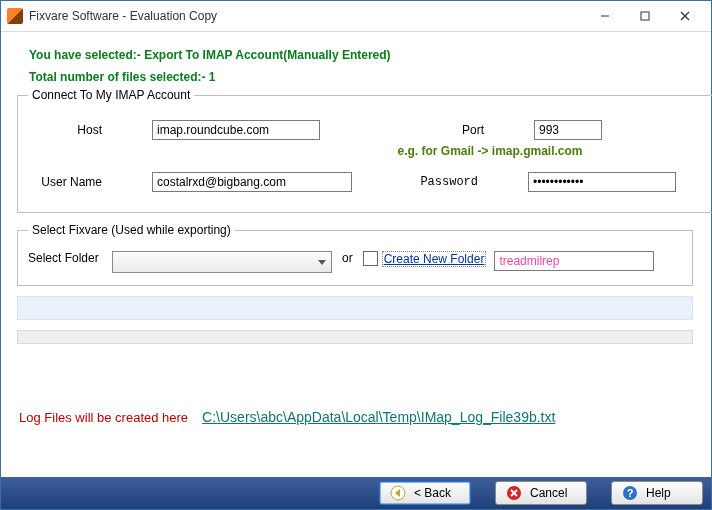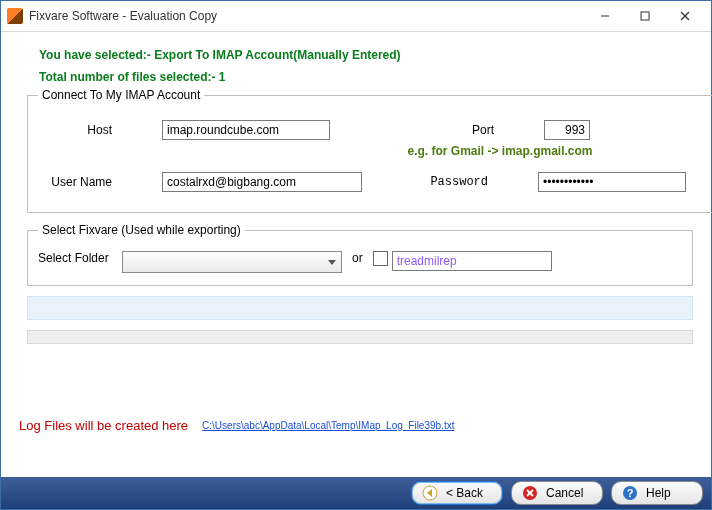--- a/index.html
+++ b/index.html
@@ -45,21 +45,21 @@
     display: flex;
     align-items: center;
     justify-content: center;
     margin-left: 0;
     color: #333;
   }
   .win-btn svg { width: 10px; height: 10px; }
   .client {
     flex: 1 1 auto;
     position: relative;
-    padding: 10px 18px 0 26px;
+    padding: 10px 18px 0 16px;
     box-sizing: border-box;
     background: #fff;
   }
   .green-bold {
     color: #0a7d1e;
     font-weight: bold;
     margin: 6px 12px 4px 12px;
   }
   .green-bold.second { margin-top: 8px; }
   fieldset.groupbox {
@@ -89,21 +89,21 @@
     font-family: inherit;
     font-size: 12px;
     height: 20px;
     border: 1px solid #7a7a7a;
     padding: 0 4px;
     box-sizing: border-box;
     background: #fff;
   }
   .host-input { width: 168px; }
   .port-lbl { margin-left: 80px; width: 40px; }
-  .port-input { width: 46px; text-align: right; }
+  .port-input { width: 68px; }
   .hint {
     color: #4d7c0f;
     font-weight: bold;
     margin: 4px 0 10px 88px;
     text-align: center;
   }
   .user-input { width: 200px; }
   .pwd-lbl { margin-left: 18px; width: 64px; font-family: Liberation Mono, monospace; }
   .pwd-input { width: 148px; }
   .auth-btn {
@@ -141,21 +141,21 @@
   .sf-link {
     color: #003399;
     text-decoration: underline;
     border: 1px dotted #888;
     padding: 0 1px;
     margin-right: 8px;
   }
   .sf-new-input {
     width: 160px;
     background: #f0f0f0;
-    color: #8b5cf6;
+    color: #ec4899;
   }
   .progress-area {
     margin: 8px 0 6px 0;
   }
   .prog-blue {
     height: 22px;
     background: #e9f2fb;
     border: 1px solid #d2e4f6;
   }
   .prog-grey {
@@ -182,53 +182,53 @@
     color: #333;
     box-shadow: 0 0 2px rgba(0,0,0,0.25);
   }
   .upload-btn .up-icon {
     width: 20px; height: 20px; margin-right: 10px;
     display: inline-flex; align-items: center; justify-content: center;
   }
   .log-line {
     position: absolute;
     left: 18px;
-    bottom: 44px;
+    bottom: 52px;
     display: flex;
     align-items: center;
   }
   .log-label {
     color: #c00000;
     font-size: 13px;
     margin-right: 14px;
   }
   .log-link {
-    color: #1d4ed8;
+    color: #0f766e;
     text-decoration: underline;
-    font-size: 10px;
+    font-size: 14px;
   }
   .footer {
     height: 32px;
     background: linear-gradient(#3f5f9a, #1f3f7a);
     display: flex;
     align-items: center;
     justify-content: flex-end;
     padding: 0 8px;
     box-sizing: border-box;
   }
   .fbtn {
     height: 24px;
     min-width: 92px;
     border: 1px solid #8a8a8a;
-    border-radius: 10px;
+    border-radius: 3px;
     background: linear-gradient(#fdfdfd, #e4e4e4);
     display: flex;
     align-items: center;
     padding: 0 10px;
-    margin-left: 8px;
+    margin-left: 24px;
     font-size: 12px;
     box-sizing: border-box;
   }
   .fbtn.active {
     border: 1px solid #2a72c8;
     box-shadow: inset 0 0 0 1px #7fb7f0;
   }
   .fbtn .fic {
     width: 16px; height: 16px; margin-right: 8px;
     display: inline-flex; align-items: center; justify-content: center;
@@ -292,20 +292,21 @@
 
       <div class="select-folder">
         <div class="sf-lbl">Select Folder</div>
         <div class="sf-combo">
           <svg width="10" height="10" viewBox="0 0 10 10">
               <polygon points="1,3 9,3 5,8" fill="#555"></polygon>
             </svg>
         </div>
         <div class="sf-or">or</div>
         <div class="sf-check"></div>
+        <span class="sf-link">Create New Folder</span>
         <input class="text sf-new-input" disabled="" value="treadmilrep" style="">
       </div>
     </fieldset>
 
     <div class="progress-area">
       <div class="prog-blue"></div>
       <div class="prog-grey"></div>
     </div>
 
 

